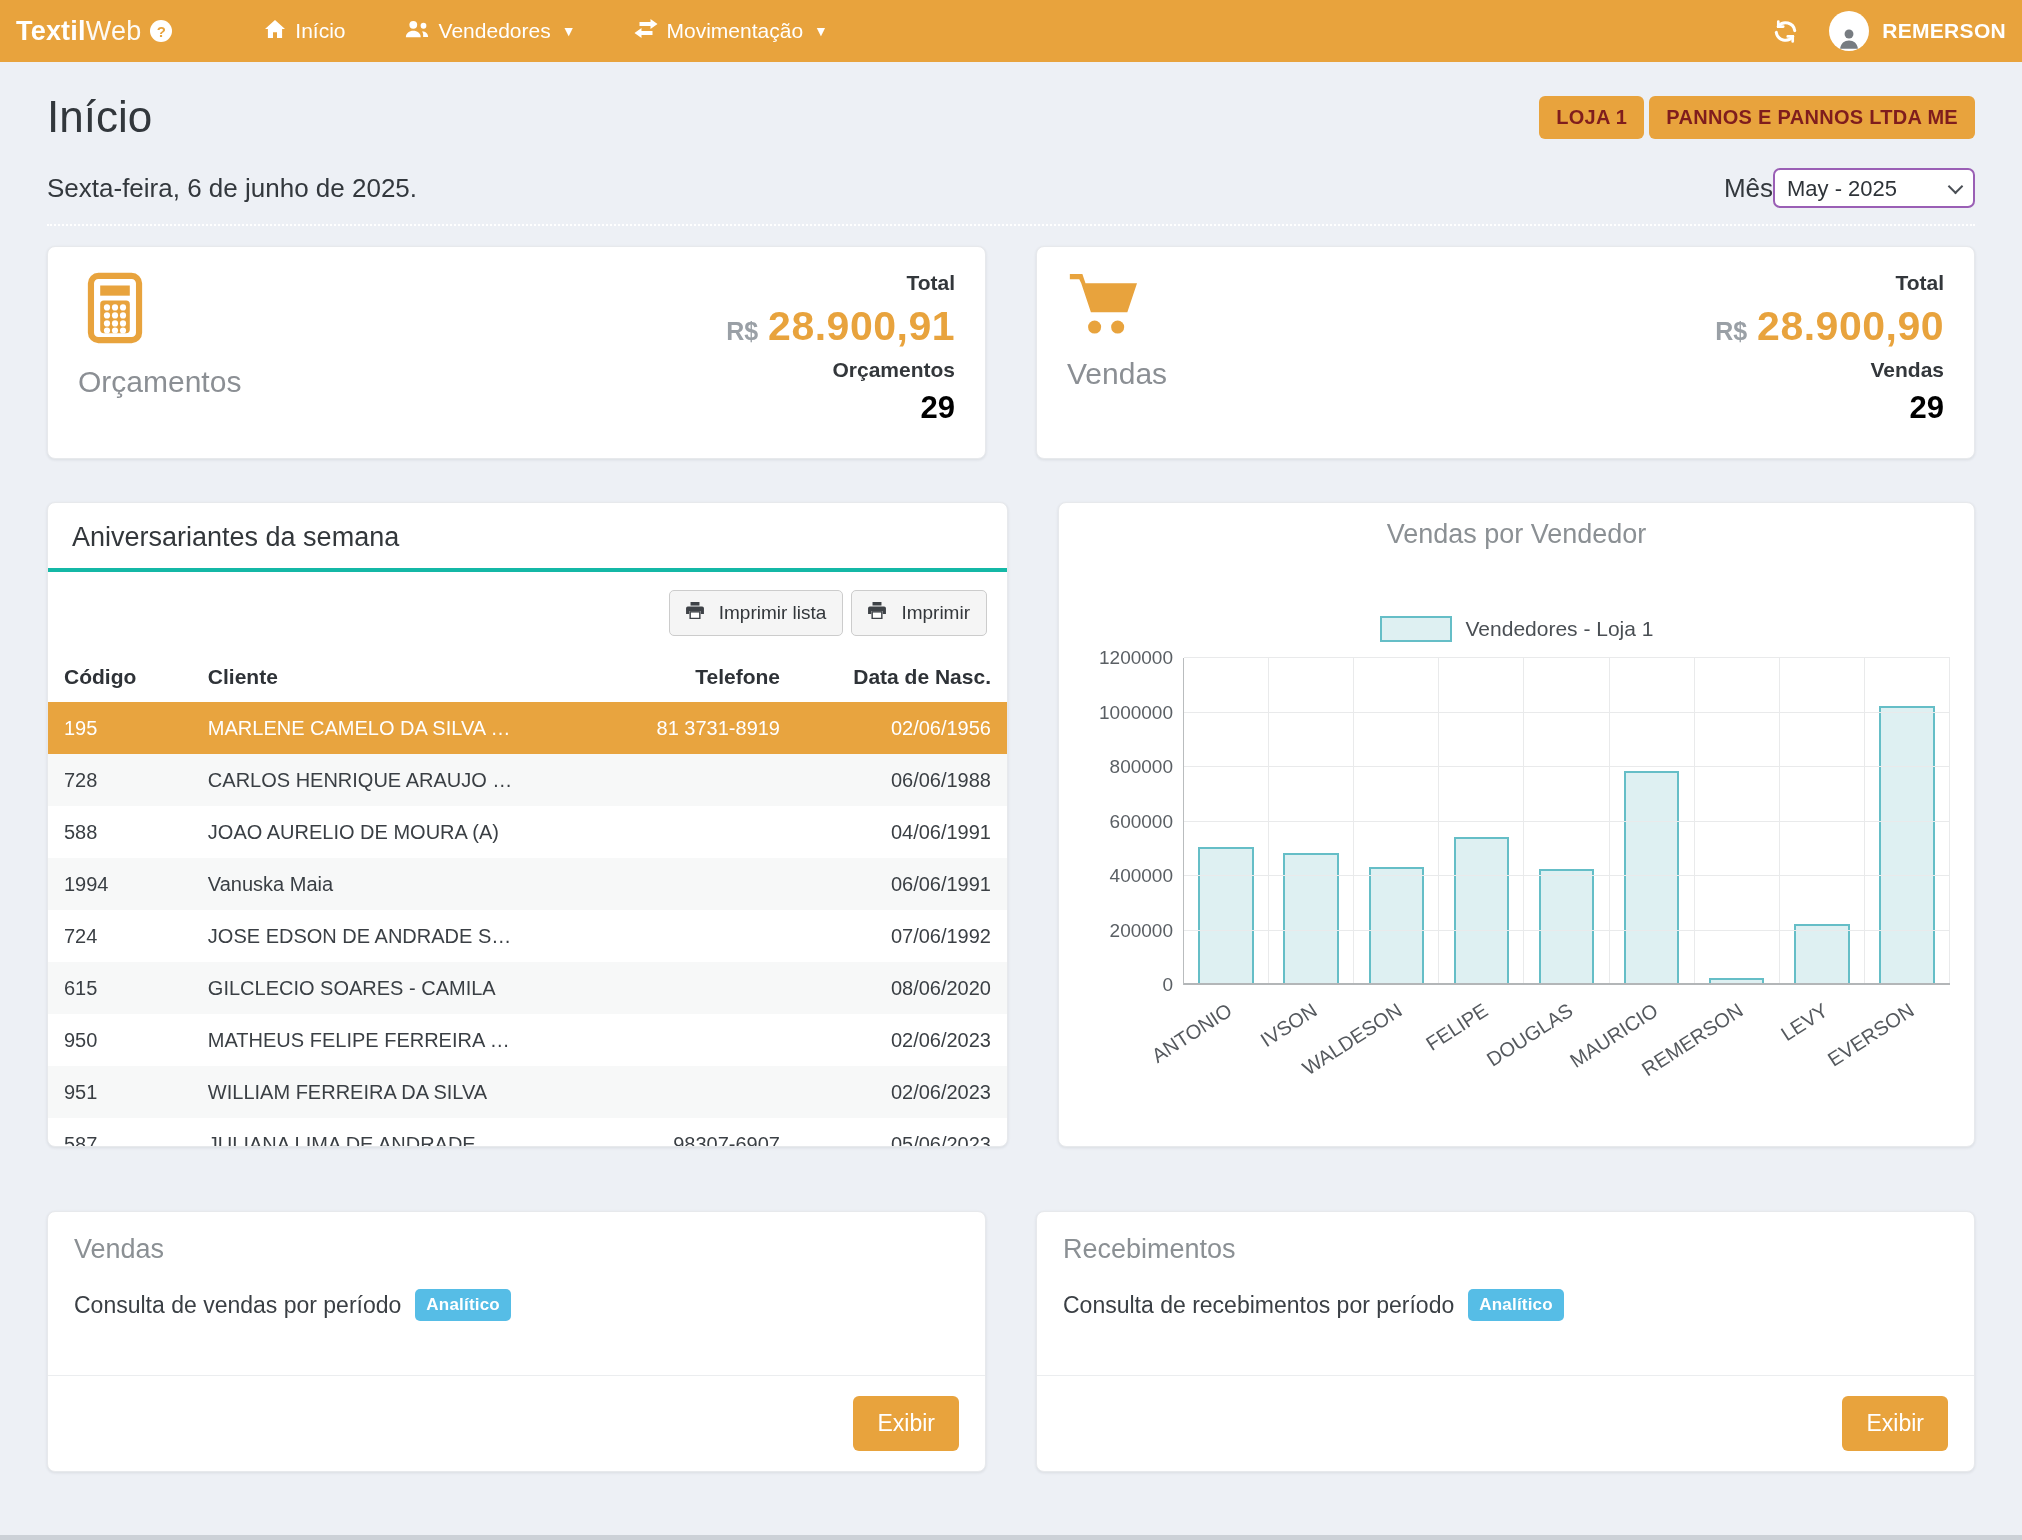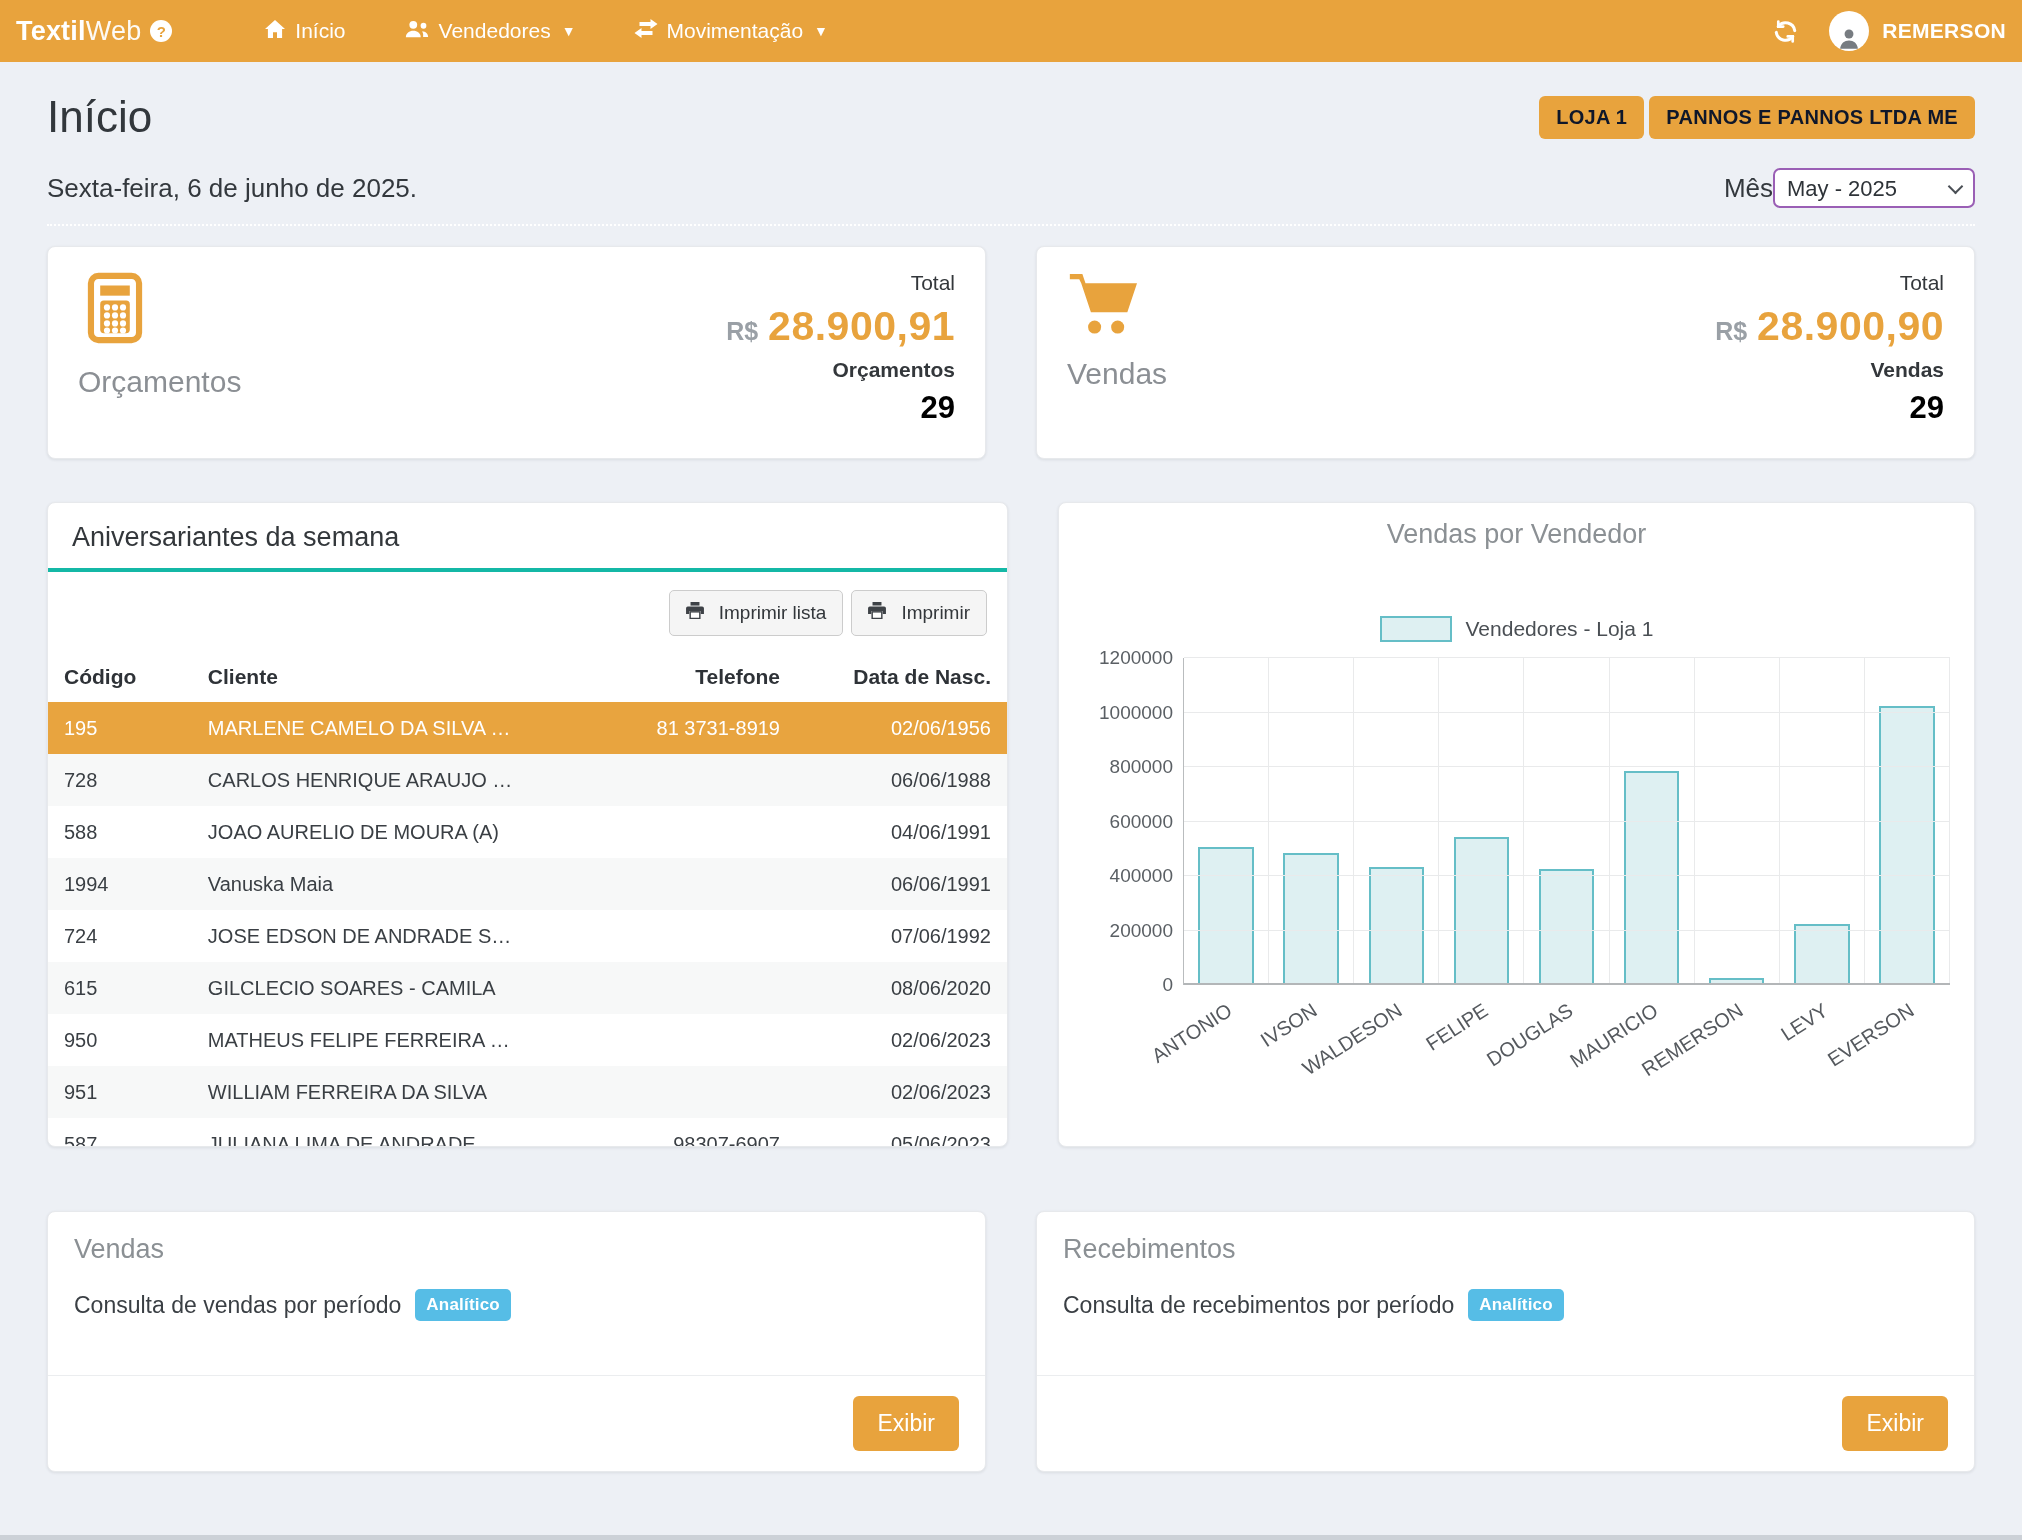--- a/index.html
+++ b/index.html
@@ -35,21 +35,21 @@
     display:flex; align-items:flex-end; justify-content:center; overflow:hidden;
   }
   .user-name { color:#fff; font-size:21px; font-weight:bold; letter-spacing:.3px; }
 
   
   .content { padding:0 47px; }
   .header-row { display:flex; align-items:center; justify-content:space-between; margin-top:30px; }
   .page-title { font-size:44px; font-weight:500; color:#32373c; }
   .header-buttons { display:flex; gap:5px; }
   .store-btn {
-    background:#e8a33d; color:#0f172a; border:none; font-weight:bold; font-size:20px;
+    background:#e8a33d; color:#7f1d1d; border:none; font-weight:bold; font-size:20px;
     padding:10px 17px; border-radius:6px; font-family:inherit; cursor:pointer; letter-spacing:.3px;
   }
   .date-row {
     display:flex; align-items:center; justify-content:space-between;
     margin-top:26px; padding-bottom:16px; border-bottom:2px dotted #ffffff;
   }
   .date-text { font-size:26px; color:#33383d; }
   .month-picker { display:flex; align-items:center; }
   .month-label { font-size:26px; color:#33383d; }
   .select-wrap { position:relative; }
@@ -70,21 +70,21 @@
     box-shadow:0 1px 3px rgba(40,50,60,.10);
   }
   .row2col { display:flex; gap:50px; }
 
   
   .summary-row { margin-top:20px; }
   .summary-card { flex:1; height:213px; padding:24px 30px; display:flex; justify-content:space-between; }
   .summary-left { display:flex; flex-direction:column; justify-content:flex-start; gap:16px; }
   .summary-label { font-size:30px; color:#8b8f94; }
   .summary-right { display:flex; flex-direction:column; align-items:flex-end; gap:8px; }
-  .total-label { font-size:21px; font-weight:normal; color:#33373b; }
+  .total-label { font-size:21px; font-weight:bold; color:#33373b; }
   .total-value { display:flex; align-items:baseline; gap:10px; }
   .currency { font-size:25px; font-weight:bold; color:#9aa0a6; }
   .amount { font-size:41px; font-weight:bold; color:#e8a33d; letter-spacing:.5px; }
   .count-label { font-size:21px; font-weight:bold; color:#33373b; }
   .count-value { font-size:31px; font-weight:bold; color:#000000; }
 
   
   .mid-row { margin-top:43px; }
   .table-card { width:961px; height:645px; overflow:hidden; display:flex; flex-direction:column; }
   .card-title-block { padding:19px 24px 15px; border-bottom:4px solid #14b8a6; }

